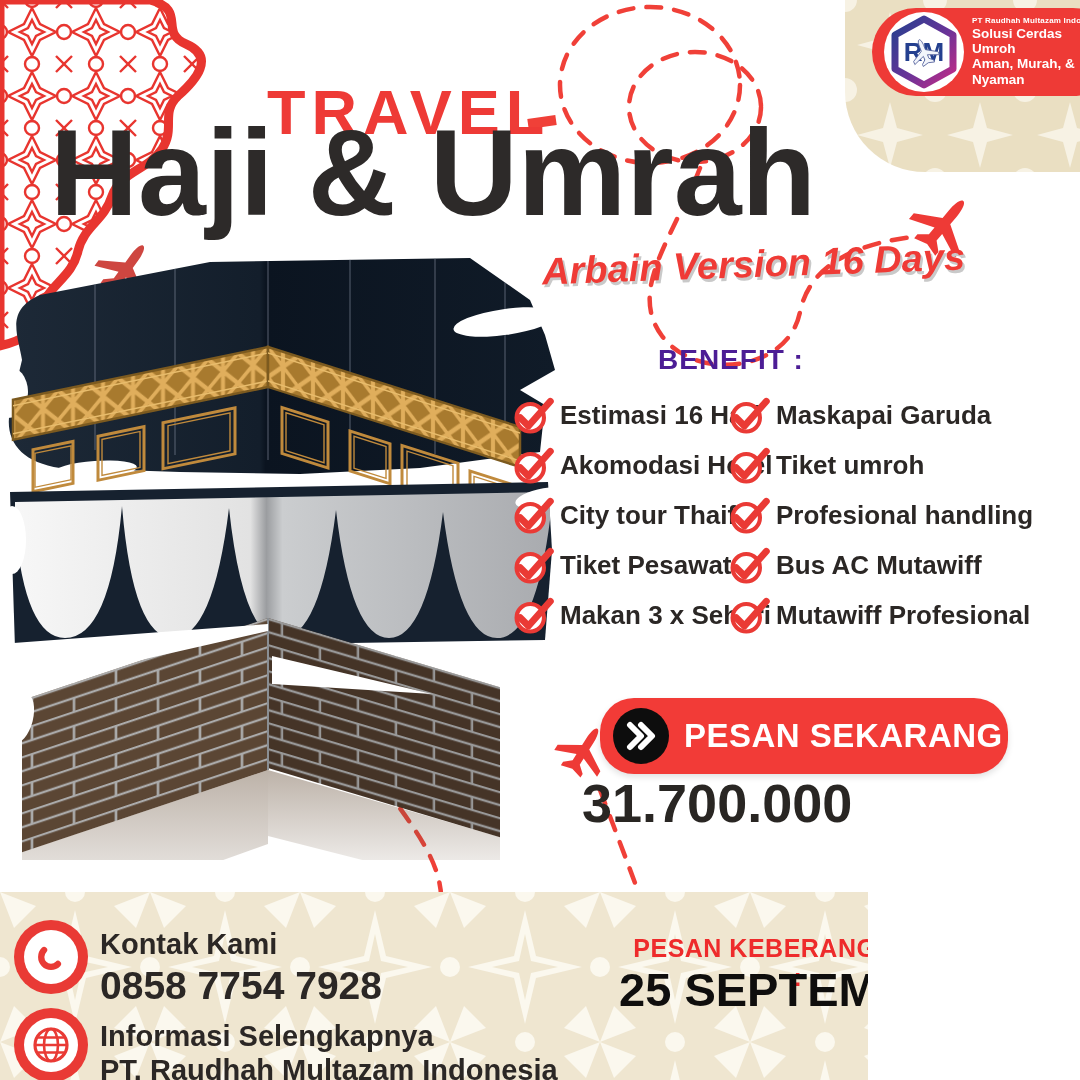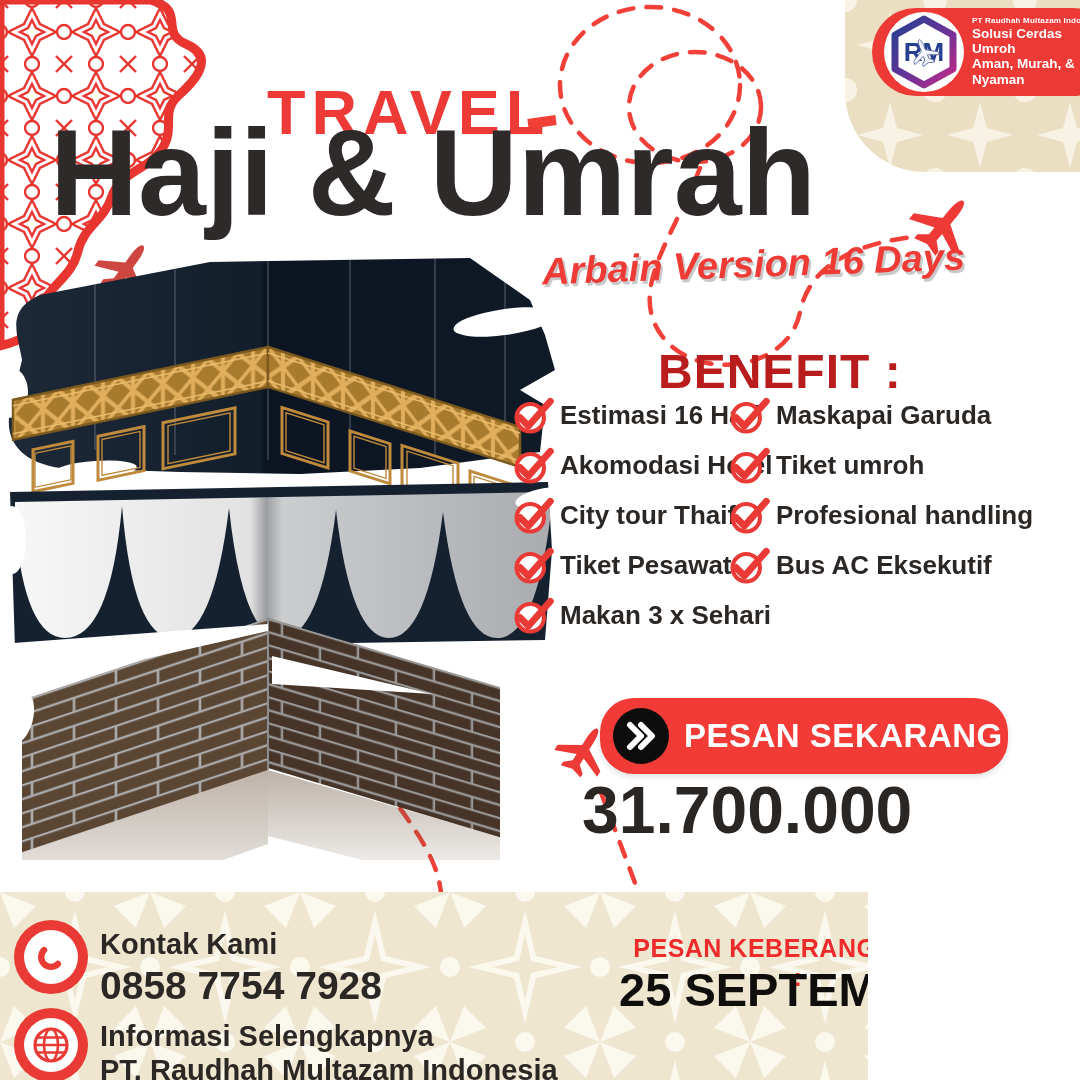--- a/index.html
+++ b/index.html
@@ -13,34 +13,34 @@
             transform:rotate(-2deg);text-shadow:2px 3px 0 #c9c9c9;white-space:nowrap;}
   
   .logo-backdrop{left:845px;top:0;width:235px;height:172px;border-radius:0 0 0 80px;overflow:hidden;}
   .logo-badge{left:872px;top:8px;width:245px;height:88px;border-radius:44px;background:#EE3A36;
               display:flex;align-items:center;}
   .logo-circle{position:relative;width:80px;height:80px;border-radius:50%;background:#fff;margin-left:12px;flex:0 0 auto;}
   .logo-text{margin-left:8px;color:#fff;line-height:1.12;}
   .logo-text .small{font-size:8px;font-weight:700;letter-spacing:.2px;}
   .logo-text .big{font-size:13.5px;font-weight:700;}
   
-  .benefit-heading{left:658px;top:344px;font-size:48px;font-weight:700;letter-spacing:1px;color:#b91c1c;}
+  .benefit-heading{left:658px;top:344px;font-size:28px;font-weight:700;letter-spacing:1px;color:#4c1d95;}
   .benefit-col{display:flex;flex-direction:column;}
   .benefit-col.left{left:512px;top:390px;}
   .benefit-col.right{left:728px;top:390px;}
   .benefit-row{display:flex;align-items:center;height:50px;}
   .benefit-row .check{width:42px;height:38px;margin-right:6px;flex:0 0 auto;}
   .benefit-label{font-size:26px;font-weight:700;color:#2B2725;white-space:nowrap;}
   
   .cta-button{left:600px;top:698px;width:408px;height:76px;border-radius:34px;background:#F23B37;
               display:flex;align-items:center;border:none;cursor:pointer;box-shadow:0 3px 6px rgba(0,0,0,.12);}
   .cta-chevron{width:56px;height:56px;border-radius:50%;background:#0d0d0d;margin-left:7px;flex:0 0 auto;
                display:flex;align-items:center;justify-content:center;}
   .cta-label{color:#fff;font-size:33px;font-weight:700;letter-spacing:.5px;margin-left:15px;white-space:nowrap;}
-  .price{left:582px;top:772px;font-size:66px;font-weight:700;color:#292623;letter-spacing:0;}
+  .price{left:582px;top:772px;font-size:54px;font-weight:700;color:#292623;letter-spacing:0;}
   
   .footer{left:0;top:848px;width:868px;height:232px;overflow:hidden;margin-top:44px;}
   .contact-icon{width:74px;height:74px;border-radius:50%;background:#E93A35;display:flex;align-items:center;justify-content:center;}
   .contact-icon .inner{width:54px;height:54px;border-radius:50%;background:#fff;display:flex;align-items:center;justify-content:center;}
   .c-phone{left:14px;top:28px;}
   .c-globe{left:14px;top:116px;}
   .t-kontak{left:100px;top:36px;font-size:29px;font-weight:700;color:#2B2725;}
   .t-number{left:100px;top:72px;font-size:39px;font-weight:700;color:#2B2725;}
   .t-info{left:100px;top:128px;font-size:29px;font-weight:700;color:#2B2725;}
   .t-company{left:100px;top:162px;font-size:29px;font-weight:700;color:#2B2725;}
@@ -309,21 +309,28 @@
             <circle cx="20" cy="23" r="15" fill="#fff" stroke="#EA3A35" stroke-width="4.5"></circle>
             <path d="M9 23 L18 32 L42 5" fill="none" stroke="#EA3A35" stroke-width="7.5" stroke-linecap="round" stroke-linejoin="round"></path>
           </svg></span>
       <span class="benefit-label">Profesional handling</span>
     </div>
     <div class="benefit-row">
       <span class="check"><svg width="42" height="38" viewBox="0 0 46 40">
             <circle cx="20" cy="23" r="15" fill="#fff" stroke="#EA3A35" stroke-width="4.5"></circle>
             <path d="M9 23 L18 32 L42 5" fill="none" stroke="#EA3A35" stroke-width="7.5" stroke-linecap="round" stroke-linejoin="round"></path>
           </svg></span>
-      <span class="benefit-label">Bus AC Eksekutif</span>
+      <span class="benefit-label">Bus AC Mutawiff</span>
+    </div>
+    <div class="benefit-row">
+      <span class="check"><svg width="42" height="38" viewBox="0 0 46 40">
+            <circle cx="20" cy="23" r="15" fill="#fff" stroke="#EA3A35" stroke-width="4.5"></circle>
+            <path d="M9 23 L18 32 L42 5" fill="none" stroke="#EA3A35" stroke-width="7.5" stroke-linecap="round" stroke-linejoin="round"></path>
+          </svg></span>
+      <span class="benefit-label">Mutawiff Profesional</span>
     </div>
   </div>
 
   <button class="abs cta-button">
     <span class="cta-chevron">
       <svg width="34" height="30" viewBox="0 0 34 30">
         <path d="M6 4 L17 15 L6 26 M17 4 L28 15 L17 26" fill="none" stroke="#ffffff" stroke-width="6" stroke-linecap="round" stroke-linejoin="round"></path>
       </svg>
     </span>
     <span class="cta-label">PESAN SEKARANG</span>

